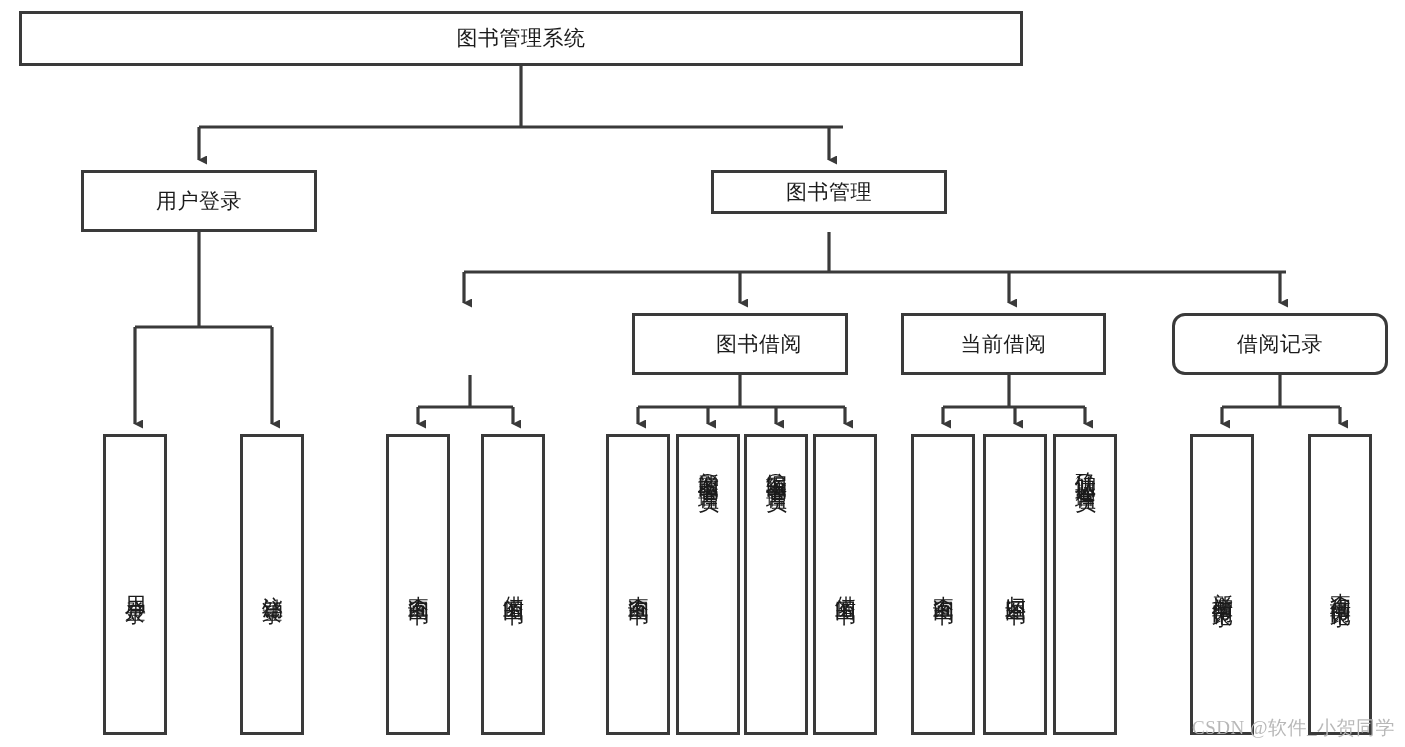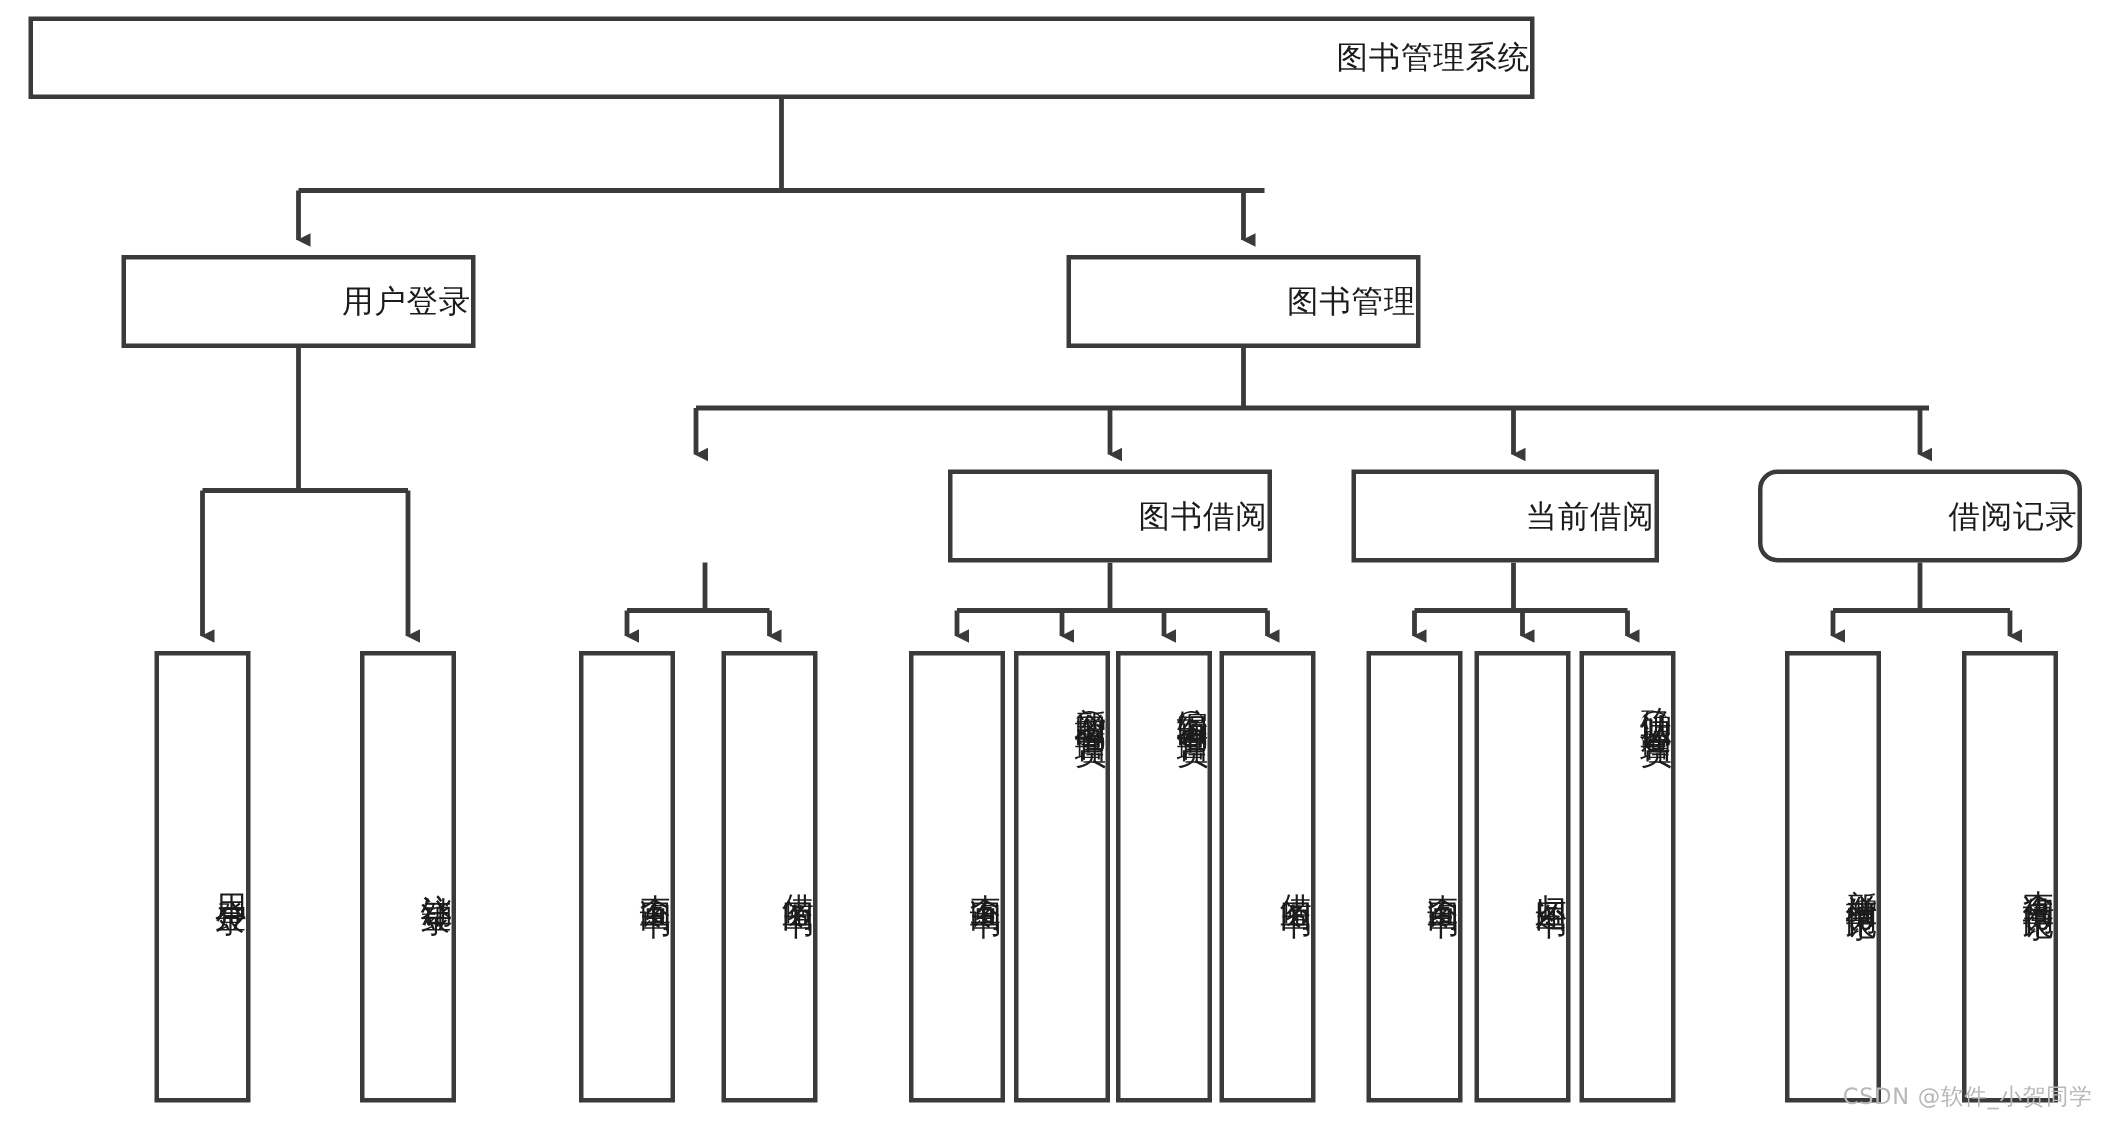--- a/index.html
+++ b/index.html
@@ -21,21 +21,21 @@
     width: 1405px;
     height: 747px;
   }
   .node {
     position: absolute;
     box-sizing: border-box;
     background: #ffffff;
     border: 3px solid #3a3a3a;
     display: flex;
     align-items: center;
-    justify-content: flex-end;
+    justify-content: center;
     z-index: 2;
   }
   .node .label {
     color: #1b1b1b;
     font-size: 21px;
     line-height: 1.15;
     letter-spacing: 0.5px;
     white-space: nowrap;
   }
   .node.vertical {
@@ -52,24 +52,25 @@
   }
   .node.v-mid {
     align-items: center;
     padding-top: 0;
   }
   #watermark {
     position: absolute;
     right: 10px;
     bottom: 6px;
     color: #b8b8b8;
-    font-size: 15px;
+    font-size: 19px;
     letter-spacing: 0.5px;
     z-index: 3;
     white-space: nowrap;
+    font-family: Liberation Serif, serif;
   }
 </style>
 </head>
 <body>
 
 <div id="canvas">
 
   <svg id="edges" viewBox="0 0 1405 747" xmlns="http://www.w3.org/2000/svg">
     <defs>
       <marker id="arrow" markerWidth="10" markerHeight="10" refX="4.5" refY="8" orient="auto" markerUnits="userSpaceOnUse">
@@ -120,21 +121,21 @@
     </g>
   </svg>
 
   <div class="node" style="left:19px; top:11px; width:1004px; height:55px;">
     <span class="label">图书管理系统</span>
   </div>
 
   <div class="node" style="left:81px; top:170px; width:236px; height:62px;">
     <span class="label">用户登录</span>
   </div>
-  <div class="node" style="left:711px; top:170px; width:236px; height:62px;">
+  <div class="node" style="left:711px; top:170px; width:236px; height:44px;">
     <span class="label">图书管理</span>
   </div>
 
   <div class="node" style="left:632px; top:313px; width:216px; height:62px;padding-left:38px;">
     <span class="label">图书借阅</span>
   </div>
   <div class="node" style="left:901px; top:313px; width:205px; height:62px;">
     <span class="label">当前借阅</span>
   </div>
   <div class="node" style="left:1172px; top:313px; width:216px; height:62px;border-radius:13px;">

